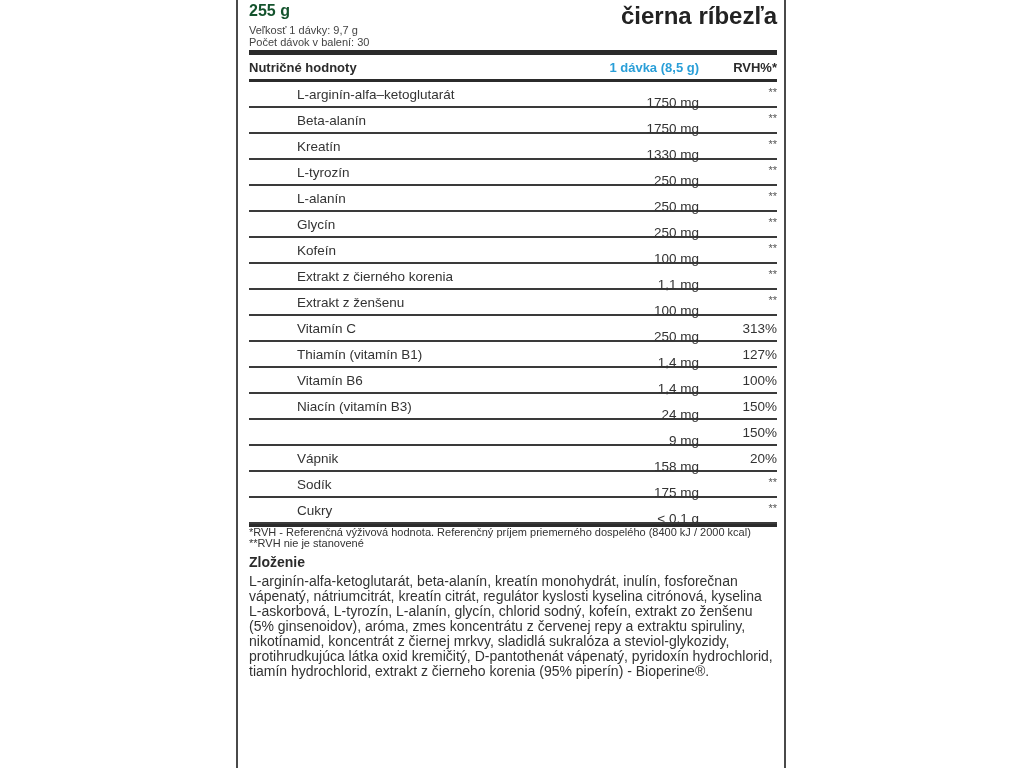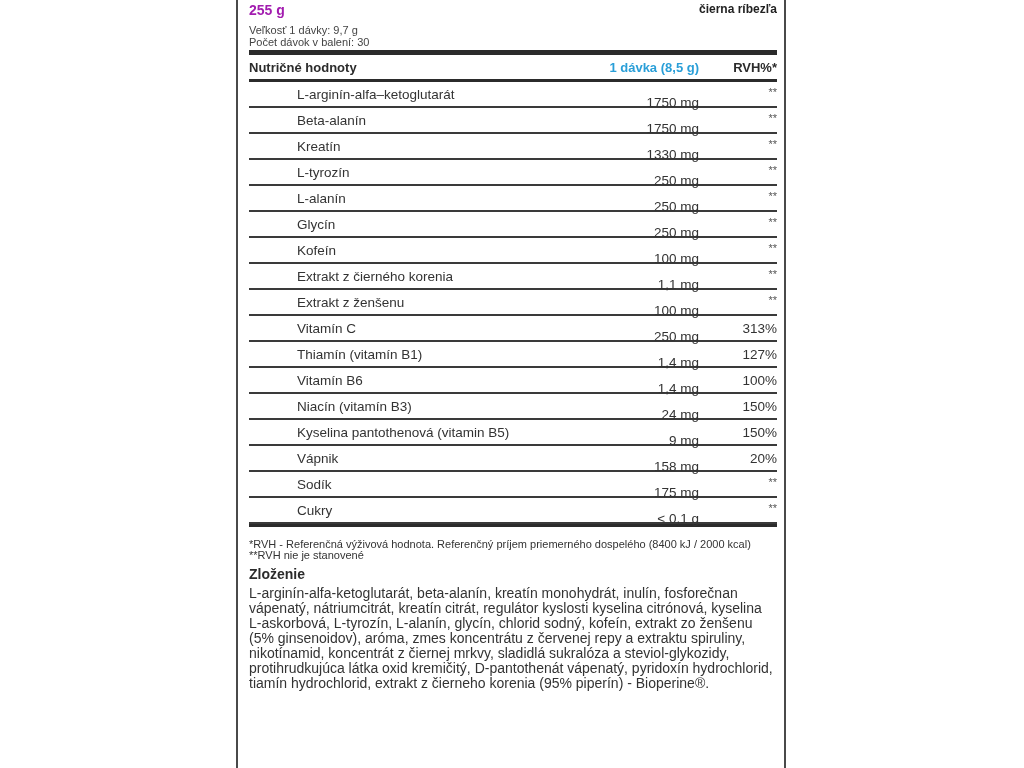--- a/index.html
+++ b/index.html
@@ -2,36 +2,36 @@
 <html><head>
 <meta charset="utf-8">
 <style>
   html, body { margin: 0; padding: 0; background: #ffffff; }
   body { width: 1024px; height: 768px; overflow: hidden; position: relative;
          font-family: "Liberation Sans", sans-serif; color: #333333; }
   .panel { position: absolute; left: 236px; top: -2px; width: 546px; height: 780px;
            border-left: 2px solid #4a4a4a; border-right: 2px solid #4a4a4a; box-sizing: content-box; }
   .inner { position: absolute; left: 11px; right: 7px; top: 0; }
   .top-row { position: relative; height: 26px; }
-  .net-weight { position: absolute; left: 0; top: 4px; font-size: 14px; font-weight: bold; color: #a21caf; }
-  .flavor { position: absolute; right: 0; top: 4px; font-size: 12px; font-weight: bold; color: #222; }
+  .net-weight { position: absolute; left: 0; top: 4px; font-size: 16px; font-weight: bold; color: #14532d; }
+  .flavor { position: absolute; right: 0; top: 4px; font-size: 24px; font-weight: bold; color: #222; }
   .sub { font-size: 11px; line-height: 12px; color: #444; }
   .thick-bar { height: 5px; background: #2b2b2b; margin-top: 2px; }
   .header-row { position: relative; height: 24px; font-size: 13px; font-weight: bold; color: #2b2b2b; }
   .header-row .h-name { position: absolute; left: 0; top: 5px; text-align: center; }
   .header-row .h-dose { position: absolute; right: 78px; top: 5px; color: #2a9fd8; }
   .header-row .h-rvh { position: absolute; right: 0; top: 5px; margin-left: 8px; }
   .header-line { height: 3px; background: #2b2b2b; }
   .row { position: relative; height: 24px; border-bottom: 2px solid #3a3a3a; font-size: 13.5px; color: #333; }
   .row .name { position: absolute; left: 16px; top: 5px; margin-left: 32px; }
   .row .amount { position: absolute; right: 78px; top: 5px; text-align: right; margin-top: 8px; }
   .row .rvh { position: absolute; right: 0; top: 5px; text-align: right; }
   .row .rvh.na { font-size: 11px; top: 4px; color: #555; }
   .bottom-bar { height: 5px; background: #2b2b2b; margin-top: -2px; }
-  .footnotes { font-size: 11px; line-height: 11px; color: #333; margin-top: 12px; }
+  .footnotes { font-size: 11px; line-height: 11px; color: #333; margin-top: 0; }
   .footnotes div { margin: 0; }
   .comp-title { font-size: 14px; font-weight: bold; color: #2b2b2b; margin-top: 5px; }
   .comp-text { font-size: 14px; line-height: 15px; color: #333; margin-top: 4px; padding-right: 4px; }
 </style>
 </head>
 <body>
 
 <div class="panel">
   <div class="inner">
 
@@ -111,21 +111,20 @@
         <span class="name">Vitamín B6</span>
         <span class="amount">1,4 mg</span>
         <span class="rvh">100%</span>
       </div>
       <div class="row">
         <span class="name">Niacín (vitamín B3)</span>
         <span class="amount">24 mg</span>
         <span class="rvh">150%</span>
       </div>
       <div class="row">
-        <span class="name">Kyselina pantothenová (vitamin B5)</span>
         <span class="amount">9 mg</span>
         <span class="rvh">150%</span>
       </div>
       <div class="row">
         <span class="name">Vápnik</span>
         <span class="amount">158 mg</span>
         <span class="rvh">20%</span>
       </div>
       <div class="row">
         <span class="name">Sodík</span>

